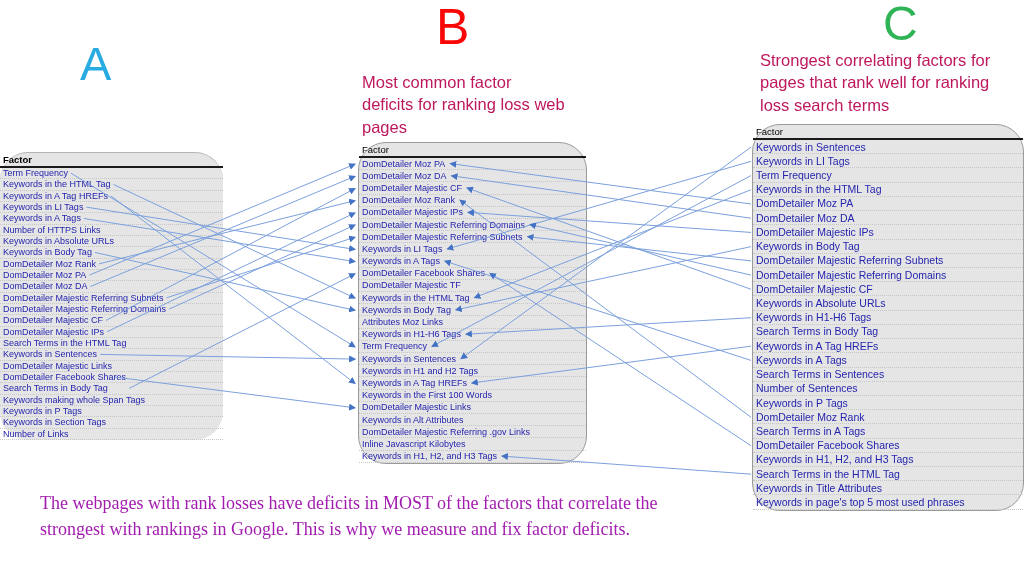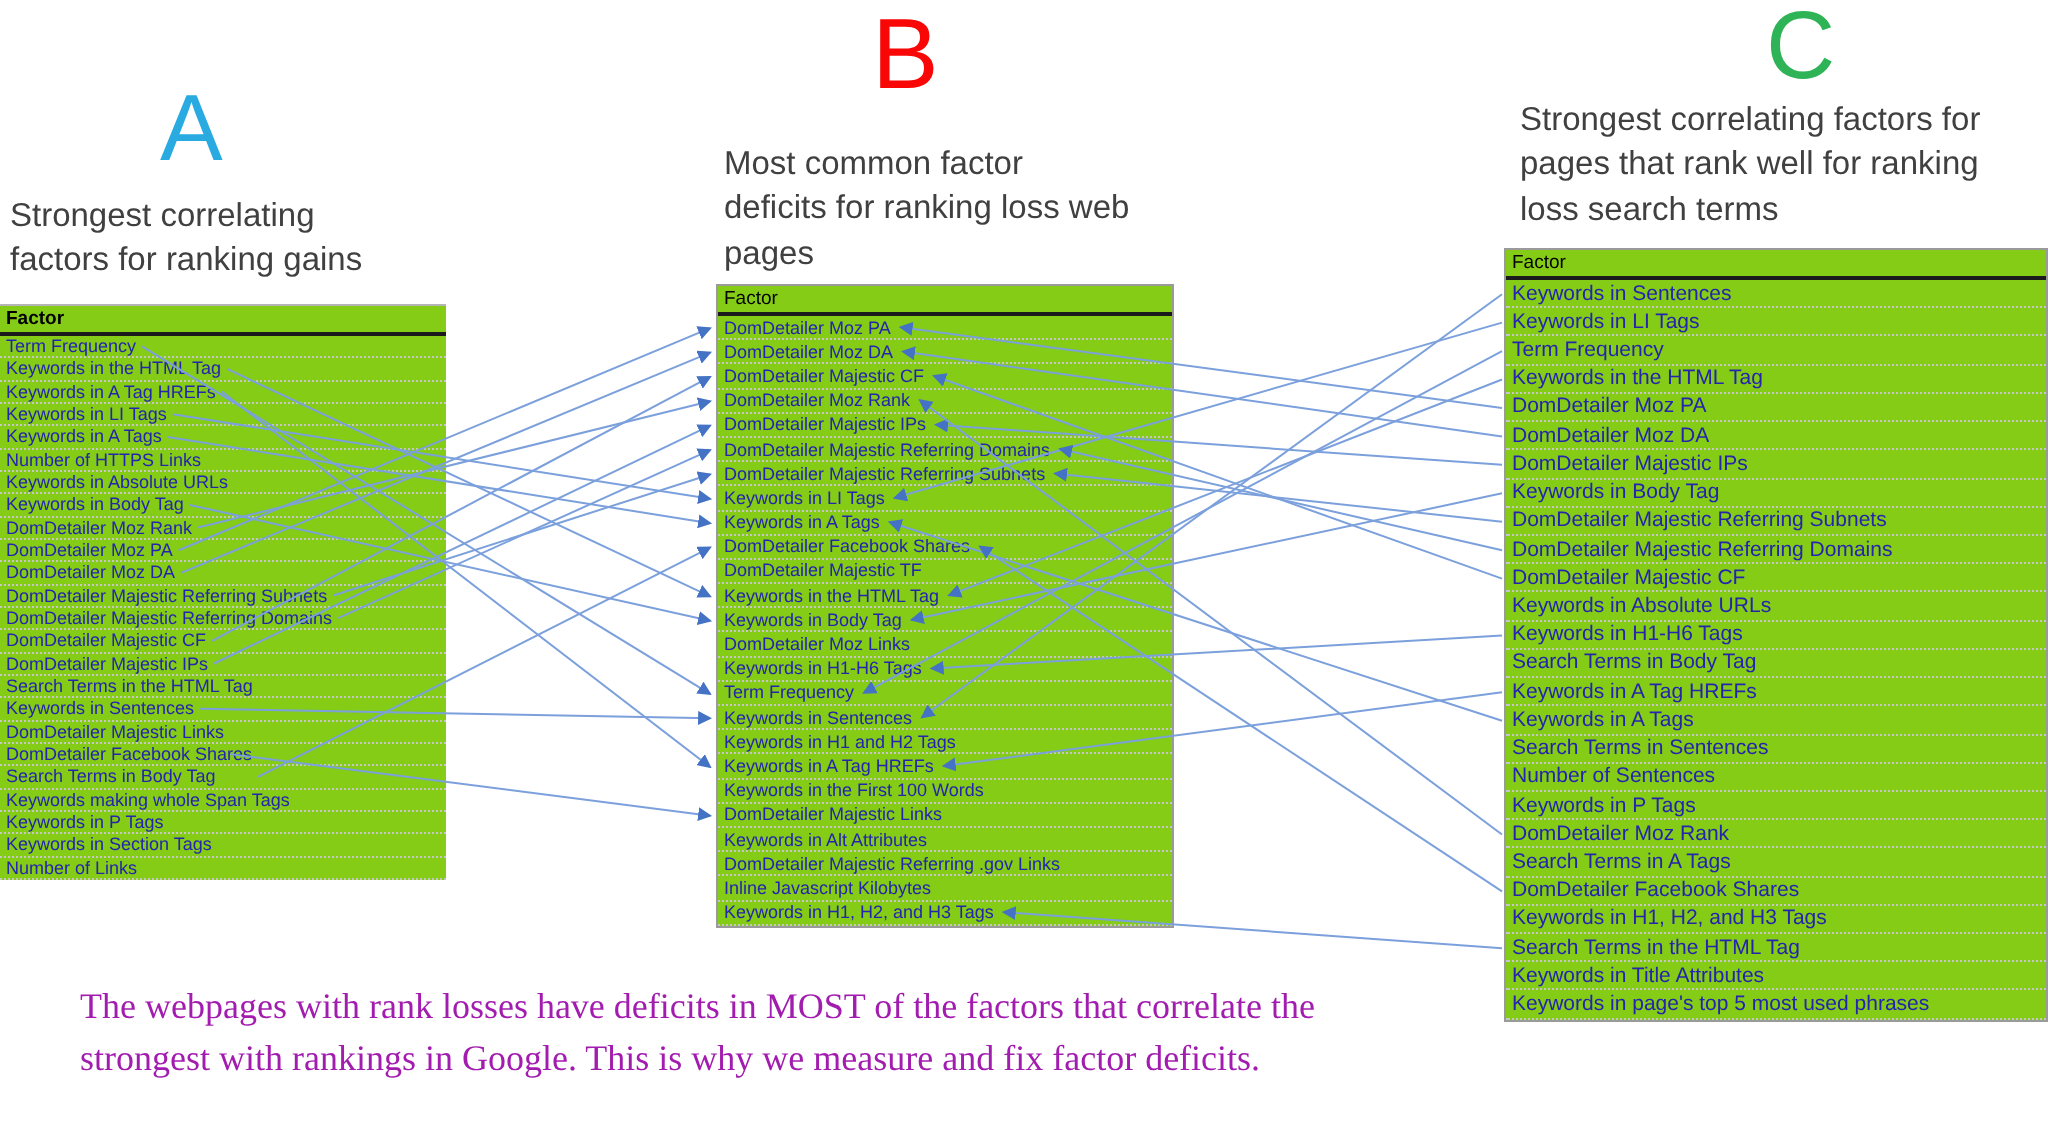--- a/index.html
+++ b/index.html
@@ -4,25 +4,25 @@
 <style>
   html,body{margin:0;padding:0;background:#ffffff;}
   .stage{
     position:relative;width:1024px;height:567px;background:#ffffff;overflow:hidden;
     font-family:"Liberation Sans", sans-serif;
   }
   .letter{position:absolute;font-weight:400;line-height:1;}
   #letter-a{left:80px;top:40px;font-size:47px;}
   #letter-b{left:436px;top:2px;font-size:50px;}
   #letter-c{left:883px;top:0px;font-size:48px;}
-  .col-title{position:absolute;color:#404040;font-size:16.5px;line-height:1.36;}
+  .col-title{position:absolute;color:#be185d;font-size:16.5px;line-height:1.36;}
   #title-a{left:5px;top:97px;width:205px;}
   #title-b{left:362px;top:71px;width:205px;}
   #title-c{left:760px;top:49px;width:252px;}
-  .ftable{position:absolute;background:#84cc16;}
+  .ftable{position:absolute;background:#e5e5e5;border-radius:28px;}
   #table-a{left:0px;top:152px;width:223px;border-top:1px solid #b5b5b5;}
   #table-b{left:358px;top:142px;width:227px;border:1px solid #9a9a9a;border-bottom:1px solid #9a9a9a;}
   #table-c{left:752px;top:124px;width:270px;border:1px solid #9a9a9a;}
   .fheader{
     color:#000;padding:1px 3px 1px 3px;border-bottom:2px solid #1a1a1a;
     font-size:9.5px;height:11px;line-height:11px;
   }
   #table-a .fheader{font-weight:bold;}
   #table-b .fheader,#table-c .fheader{font-weight:400;}
   .frow{
@@ -41,21 +41,20 @@
 </style>
 </head>
 <body>
 
 <div class="stage">
 
   <div class="letter" id="letter-a" style="color: rgb(41, 171, 226);">A</div>
   <div class="letter" id="letter-b" style="color: rgb(249, 6, 6);">B</div>
   <div class="letter" id="letter-c" style="color: rgb(46, 180, 87);">C</div>
 
-  <div class="col-title" id="title-a">Strongest correlating factors for ranking gains</div>
   <div class="col-title" id="title-b">Most common factor deficits for ranking loss web pages</div>
   <div class="col-title" id="title-c">Strongest correlating factors for pages that rank well for ranking loss search terms</div>
 
   <div class="ftable" id="table-a">
     <div class="fheader">Factor</div>
     <div class="rows" id="rows-a">
         <div class="frow">
           <span class="ftext">Term Frequency</span>
         </div>
         <div class="frow">
@@ -166,21 +165,21 @@
         <div class="frow">
           <span class="ftext">DomDetailer Majestic TF</span>
         </div>
         <div class="frow">
           <span class="ftext">Keywords in the HTML Tag</span>
         </div>
         <div class="frow">
           <span class="ftext">Keywords in Body Tag</span>
         </div>
         <div class="frow">
-          <span class="ftext">DomDetailer Moz Links</span>
+          <span class="ftext">Attributes Moz Links</span>
         </div>
         <div class="frow">
           <span class="ftext">Keywords in H1-H6 Tags</span>
         </div>
         <div class="frow">
           <span class="ftext">Term Frequency</span>
         </div>
         <div class="frow">
           <span class="ftext">Keywords in Sentences</span>
         </div>

